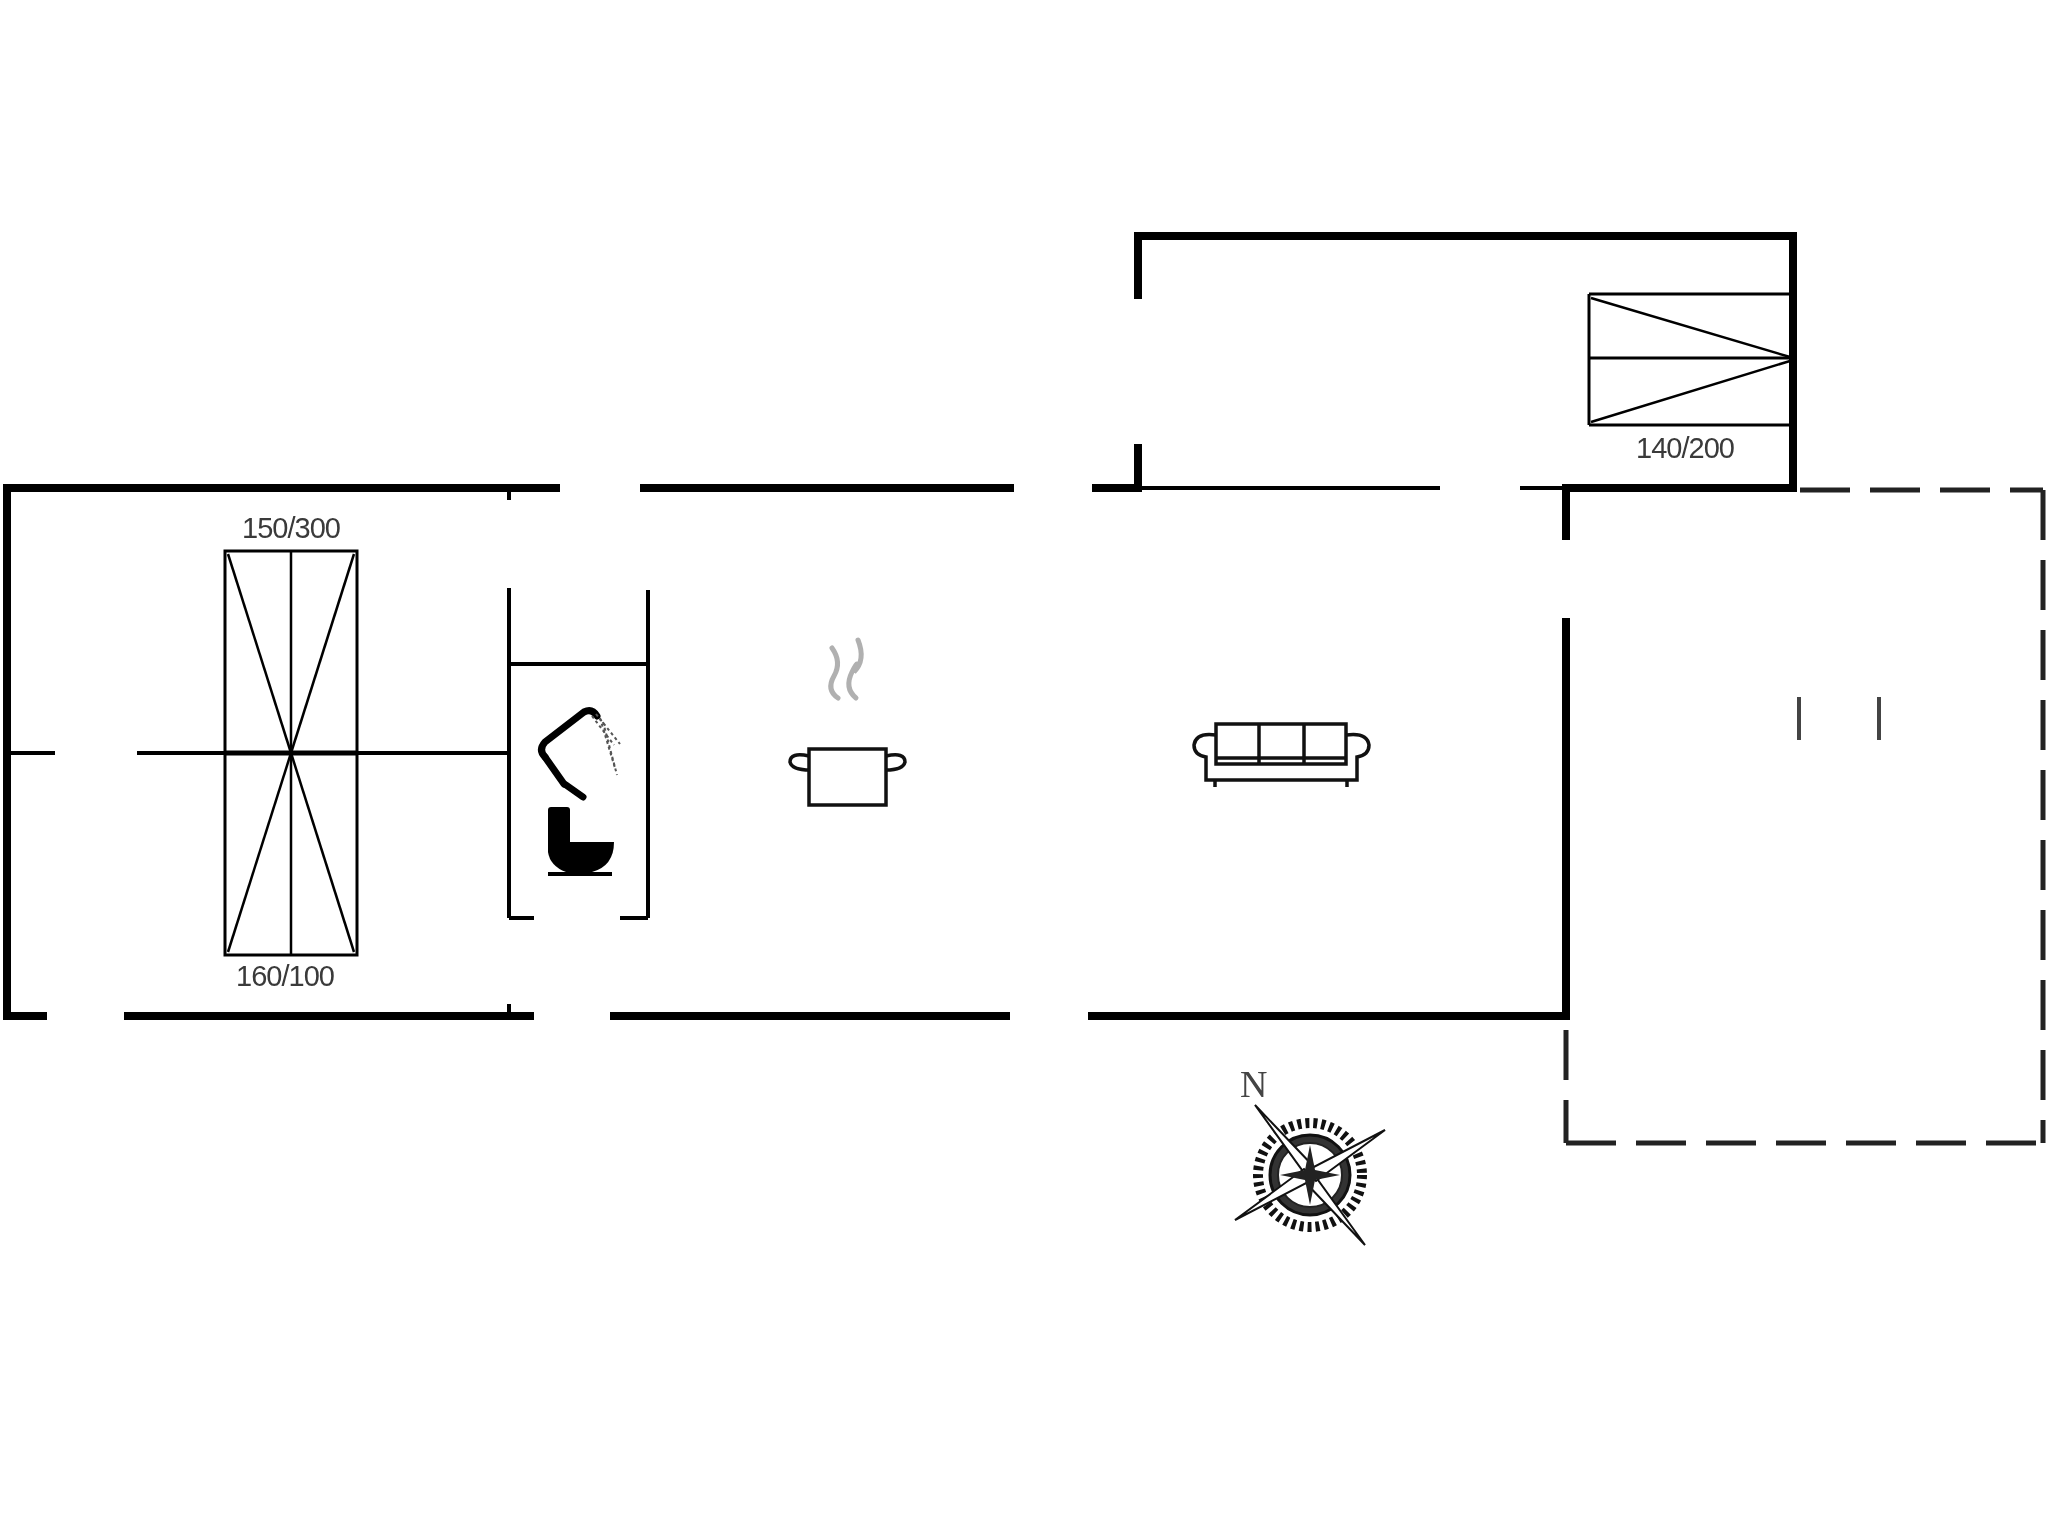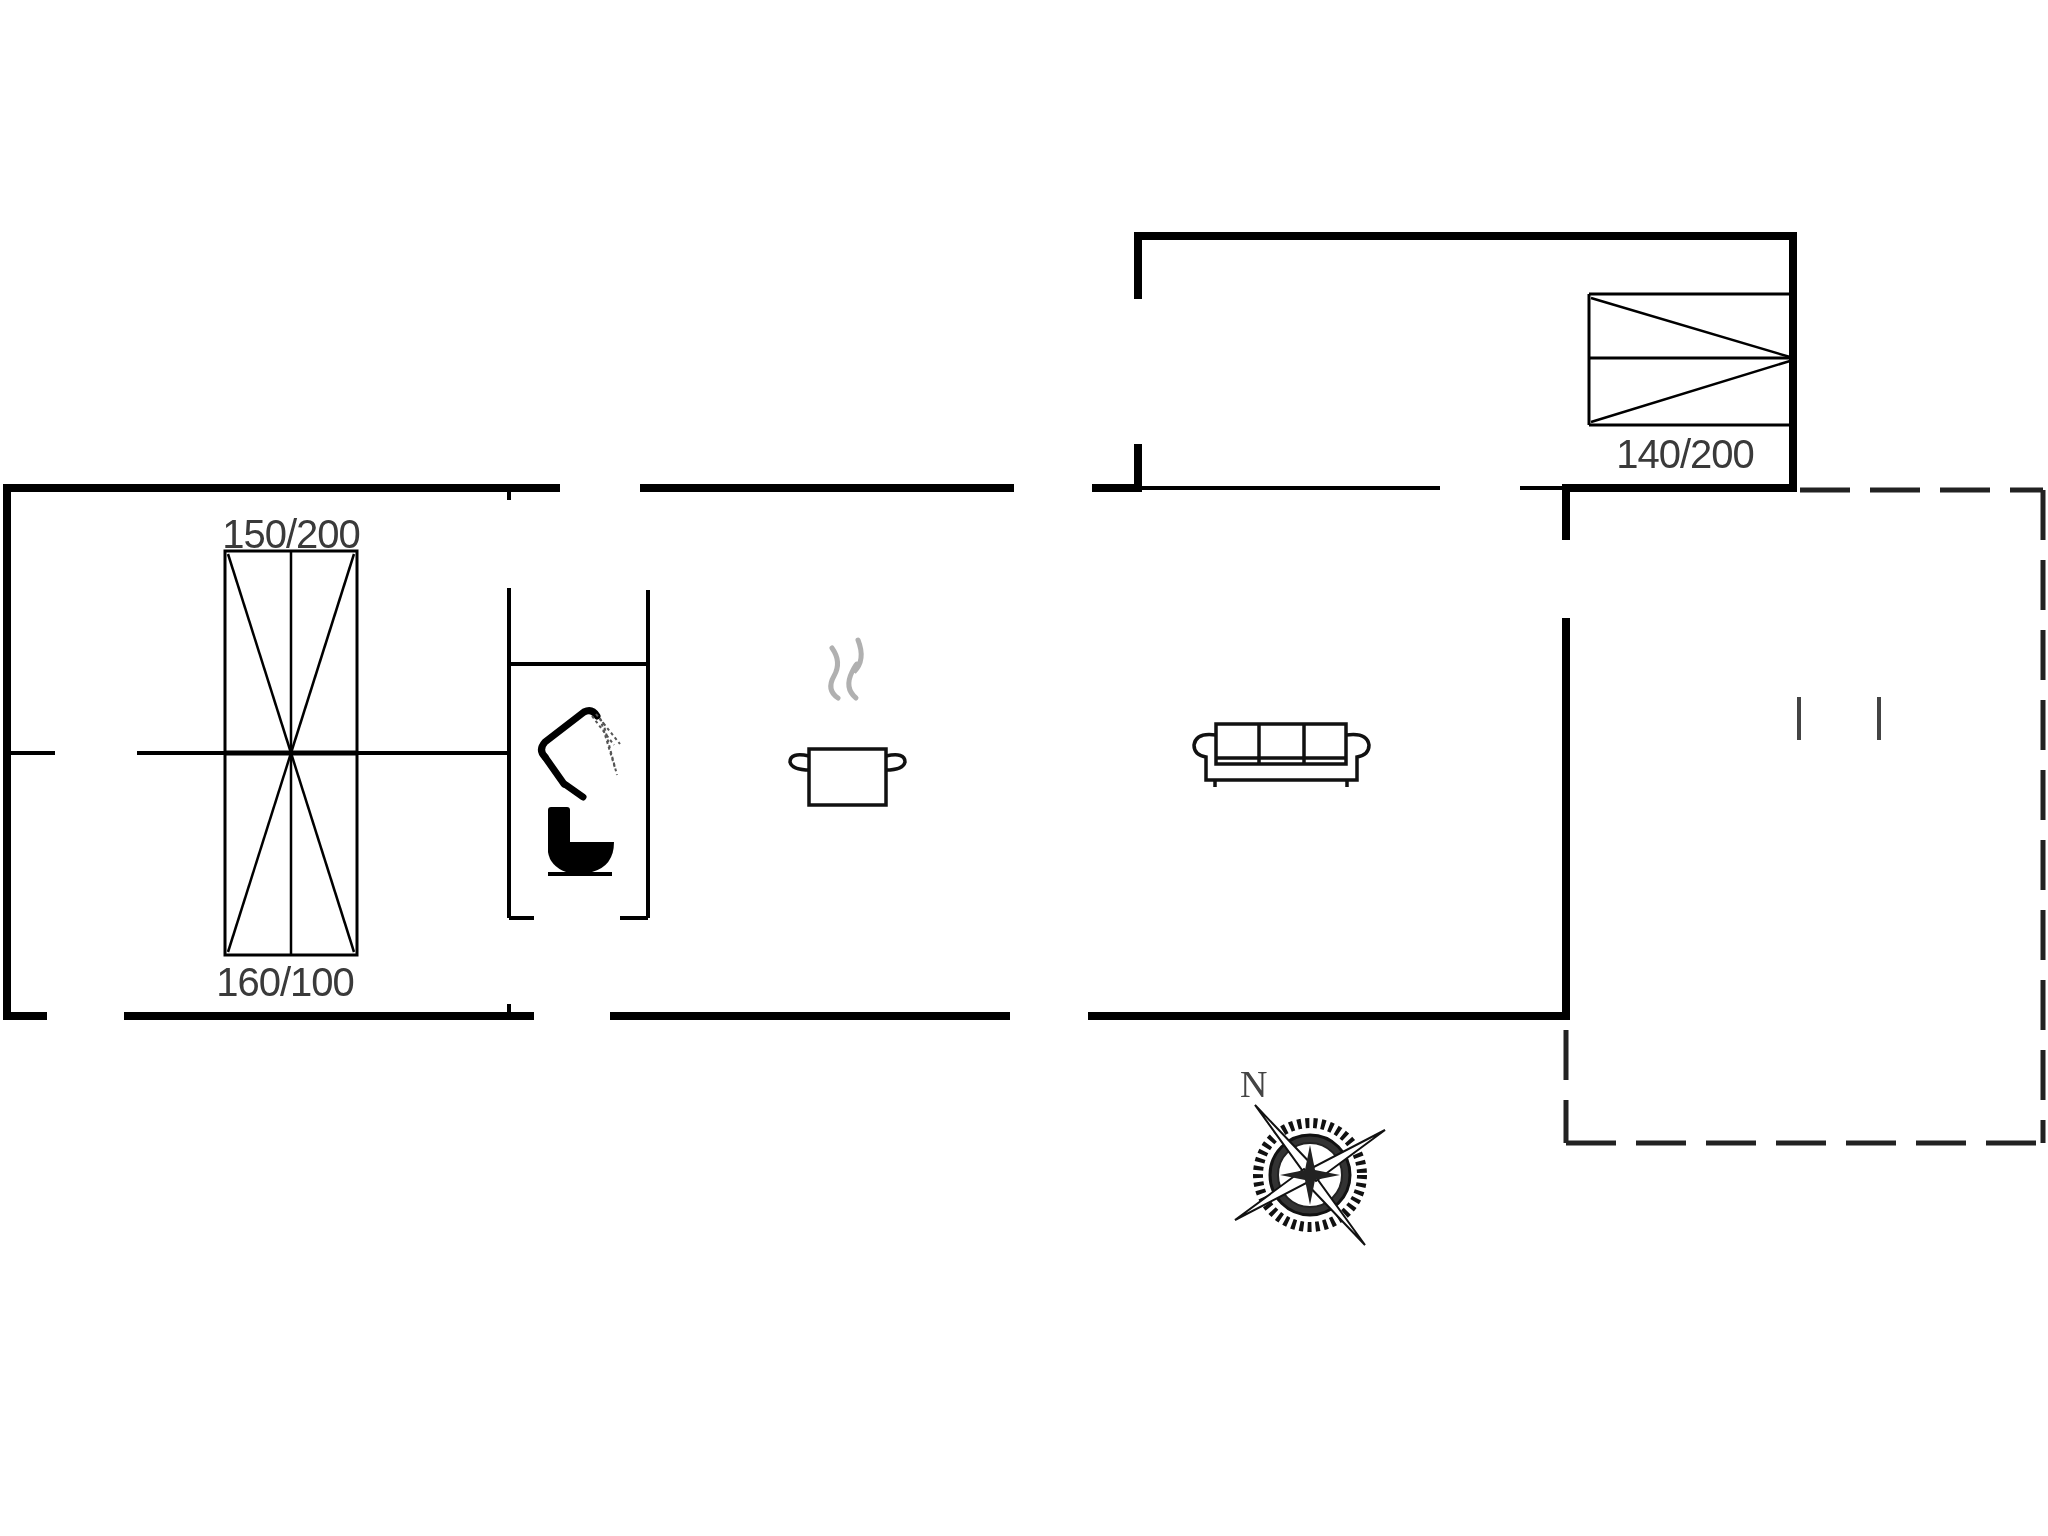--- a/index.html
+++ b/index.html
@@ -1,18 +1,18 @@
 <!DOCTYPE html>
 <html><head>
 <meta charset="utf-8">
 <style>
   html, body { margin: 0; padding: 0; background: #ffffff; }
   body { width: 2048px; height: 1536px; overflow: hidden; position: relative; font-family: "Liberation Sans", sans-serif; }
   #plan { position: absolute; left: 0; top: 0; width: 2048px; height: 1536px; }
-  .lbl { position: absolute; font-family: "Liberation Sans", sans-serif; font-size: 40px; color: #3a3a3a; letter-spacing: -1px; transform: translateX(-50%); white-space: nowrap; text-align: center; }
+  .lbl { position: absolute; font-family: "Liberation Sans", sans-serif; font-size: 29px; color: #3a3a3a; letter-spacing: -1px; transform: translateX(-50%); white-space: nowrap; text-align: center; }
   .compass-n { position: absolute; font-family: "Liberation Serif", serif; font-size: 38px; color: #444; }
 </style>
 </head>
 <body>
 
 <svg id="plan" viewBox="0 0 2048 1536" xmlns="http://www.w3.org/2000/svg">
 
   <g stroke="#000" stroke-width="8" fill="none" stroke-linecap="square">
 
     <line x1="7" y1="488" x2="556" y2="488"></line>
@@ -125,16 +125,16 @@
     <circle r="32" fill="#fff" stroke="#222" stroke-width="2"></circle>
     <polygon points="-55,-70 6,-6 0,6" fill="#fff" stroke="#111" stroke-width="2"></polygon>
     <polygon points="55,70 -6,6 0,-6" fill="#fff" stroke="#111" stroke-width="2"></polygon>
     <polygon points="75,-45 6,6 -4,-4" fill="#fff" stroke="#111" stroke-width="2"></polygon>
     <polygon points="-75,45 -6,-6 4,4" fill="#fff" stroke="#111" stroke-width="2"></polygon>
     <polygon points="0,-30 6,0 0,30 -6,0" fill="#222"></polygon>
     <polygon points="-30,0 0,6 30,0 0,-6" fill="#222"></polygon>
   </g>
 </svg>
 
-<span class="lbl" style="left:291px; top:512px;">150/200</span>
+<span class="lbl" style="left:291px; top:512px;">150/300</span>
 <span class="lbl" style="left:285px; top:960px;">160/100</span>
 <span class="lbl" style="left:1685px; top:432px;">140/200</span>
 <span class="compass-n" style="left:1240px; top:1062px;">N</span>
 
 </body></html>

